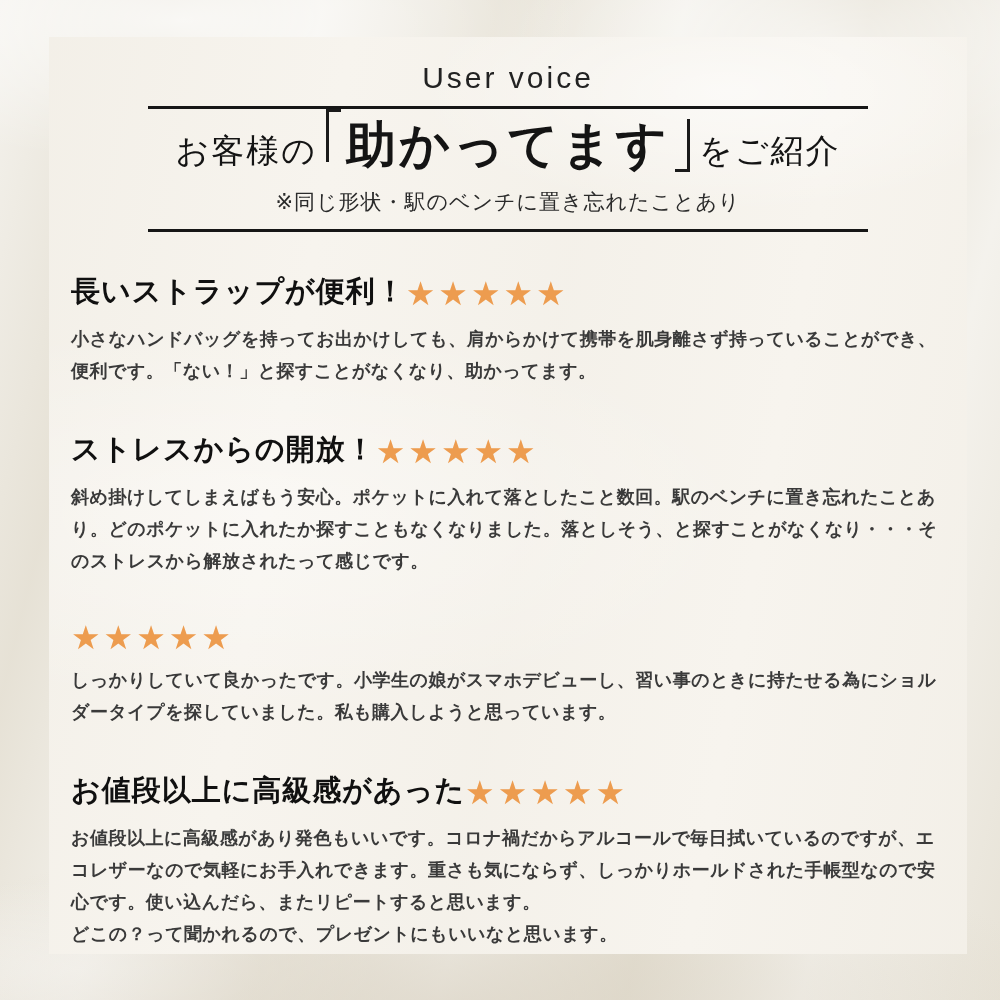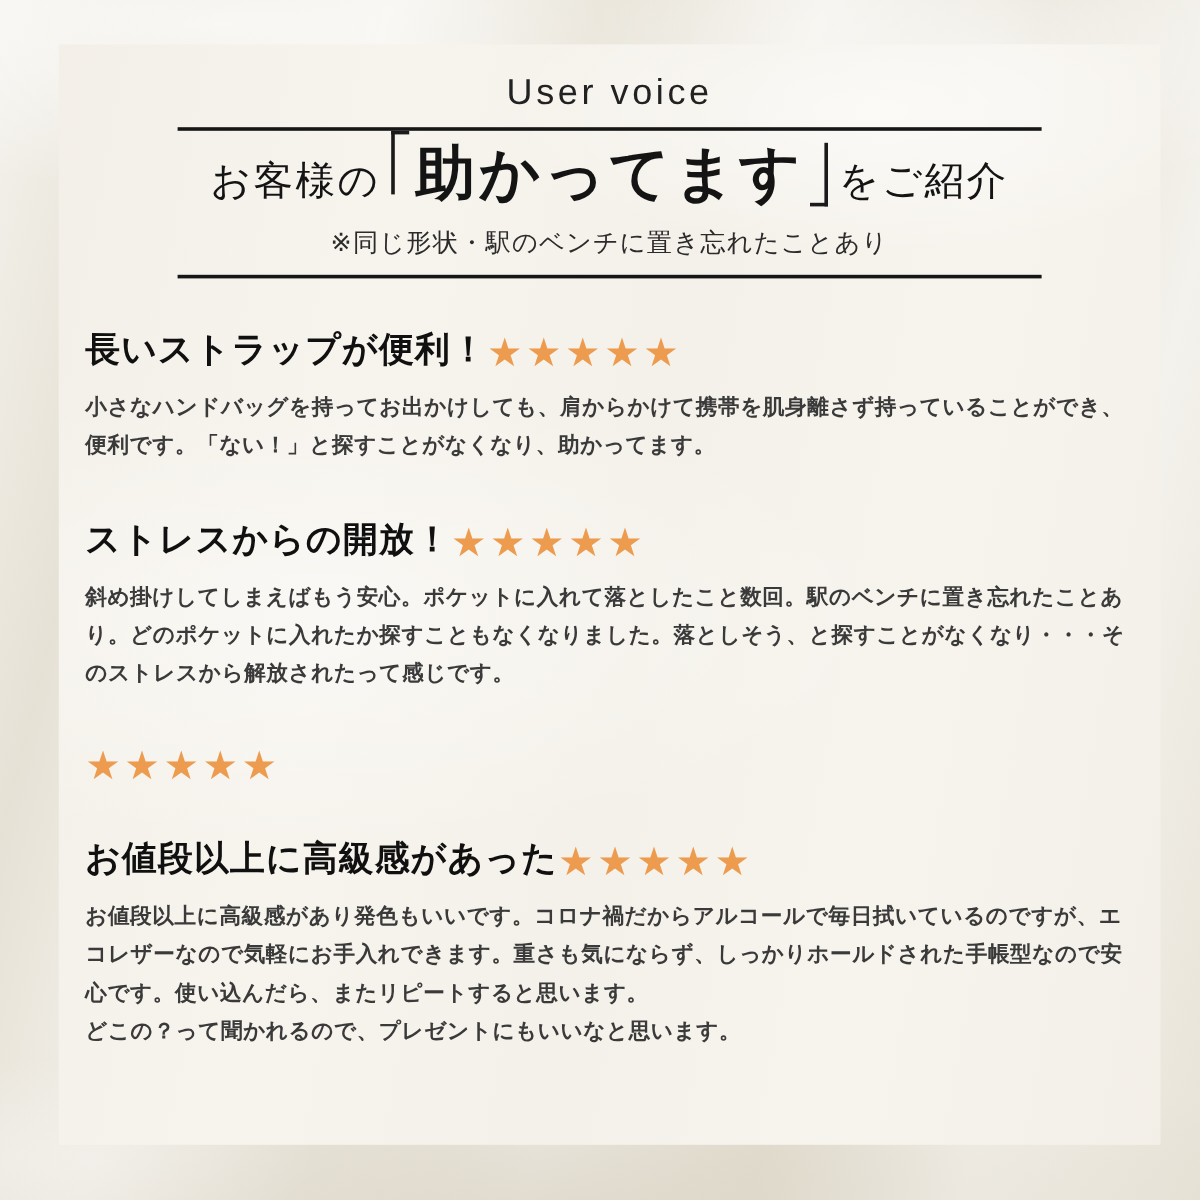--- a/index.html
+++ b/index.html
@@ -86,20 +86,21 @@
         <span class="review-title">ストレスからの開放！</span>
         <span class="star-rating" style="color: rgb(237, 156, 79);">★★★★★</span>
       </div>
       <p class="review-body">斜め掛けしてしまえばもう安心。ポケットに入れて落としたこと数回。駅のベンチに置き忘れたことあり。どのポケットに入れたか探すこともなくなりました。落としそう、と探すことがなくなり・・・そのストレスから解放されたって感じです。</p>
     </div>
 
     <div class="review">
       <div class="review-head">
         <span class="star-rating" style="color: rgb(237, 156, 79);">★★★★★</span>
       </div>
+      <p class="review-body">しっかりしていて良かったです。小学生の娘がスマホデビューし、習い事のときに持たせる為にショルダータイプを探していました。私も購入しようと思っています。</p>
     </div>
 
     <div class="review">
       <div class="review-head">
         <span class="review-title">お値段以上に高級感があった</span>
         <span class="star-rating" style="color: rgb(237, 156, 79);">★★★★★</span>
       </div>
       <p class="review-body">お値段以上に高級感があり発色もいいです。コロナ禍だからアルコールで毎日拭いているのですが、エコレザーなので気軽にお手入れできます。重さも気にならず、しっかりホールドされた手帳型なので安心です。使い込んだら、またリピートすると思います。
 どこの？って聞かれるので、プレゼントにもいいなと思います。</p>
     </div>

